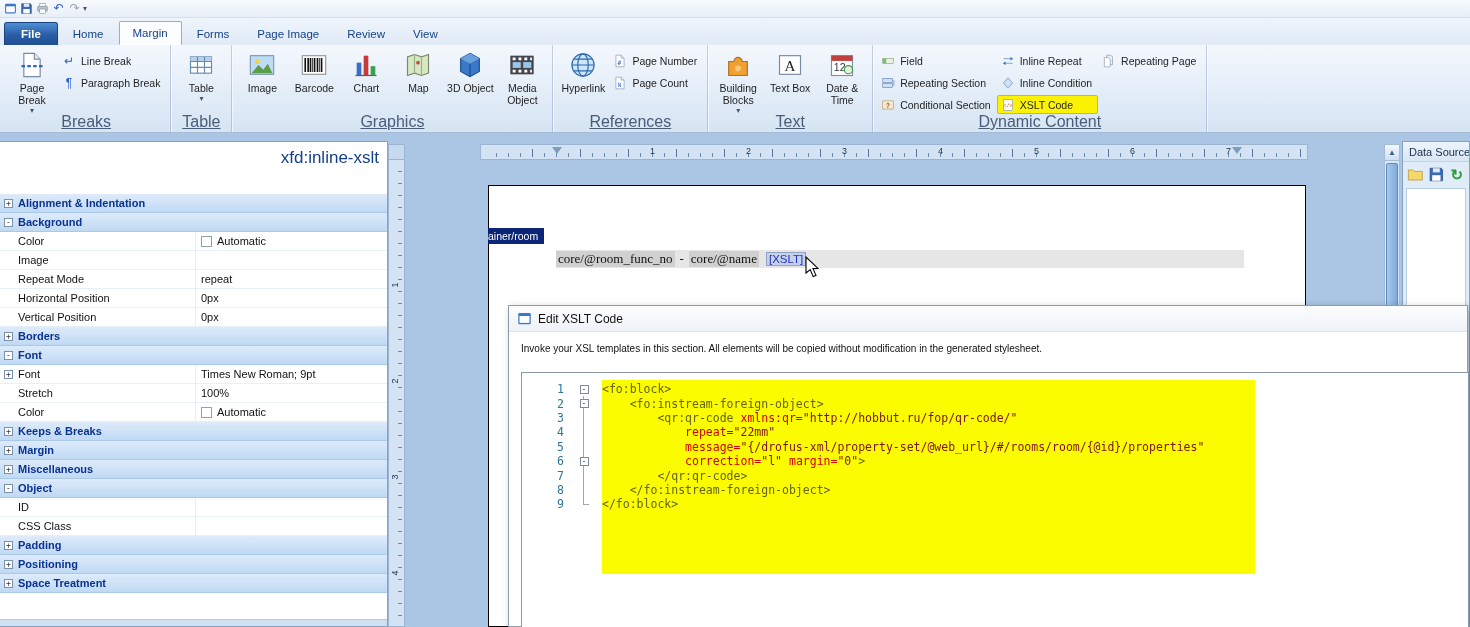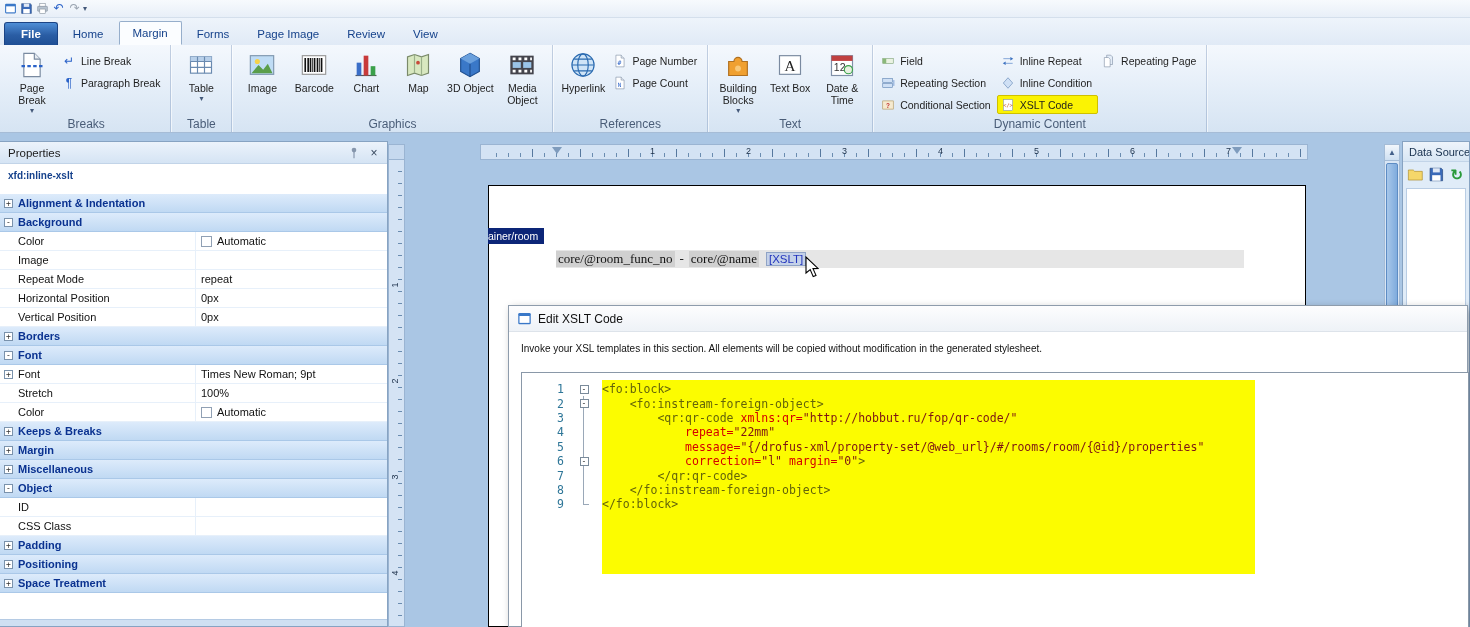--- a/index.html
+++ b/index.html
@@ -16,38 +16,38 @@
 
   
   .tabs { position:absolute; left:0; top:18px; width:100%; height:27px; background:linear-gradient(#eef4fb,#e0eaf6); display:flex; align-items:flex-end; padding-left:4px; gap:2px; }
   .tab { padding:5px 13px 5px; font-size:11.5px; color:#15428b; cursor:default; }
   .tab.file { background:linear-gradient(#4e8ed6,#2a5da4 55%,#1f4f95); color:#fff; font-weight:bold; border-radius:3px 3px 0 0; padding:5px 16px; border:1px solid #1b4485; border-bottom:none; }
   .tab.active { background:#fbfdff; border:1px solid #96aecb; border-bottom:1px solid #fbfdff; border-radius:2px 2px 0 0; }
 
   
   .ribbon { position:absolute; left:0; top:45px; width:100%; height:88px; background:linear-gradient(#f4f8fd,#e3edf8 55%,#d6e4f3); border-bottom:1px solid #a6bcd6; display:flex; align-items:stretch; padding-left:2px; }
   .rgroup { position:relative; height:100%; border-right:1px solid rgba(130,155,190,.45); box-shadow:1px 0 0 rgba(255,255,255,.6); padding:2px 4px 14px; display:flex; align-items:flex-start; }
-  .rgroup-label { position:absolute; bottom:1px; left:0; right:0; text-align:center; font-size:12px; color:#4a5d78; }
+  .rgroup-label { position:absolute; bottom:1px; left:0; right:0; text-align:center; font-size:16px; color:#4a5d78;text-decoration:underline; }
   .bigbtn { display:flex; flex-direction:column; align-items:center; justify-content:flex-start; width:52px; min-height:72px; padding:3px 1px 1px; font-size:10.5px; color:#1e1e1e; text-align:center; line-height:1.15; border:1px solid transparent; border-radius:2px; cursor:default; }
   .bigbtn .icon.big { width:28px; height:28px; margin-bottom:3px; }
   .bigbtn .arrow { font-size:8px; color:#44597a; }
   .stack { display:flex; flex-direction:column; gap:3px; padding-top:4px; }
   .smallbtn { display:flex; align-items:center; gap:5px; font-size:10.5px; color:#1e1e1e; padding:1px 5px 1px 3px; height:19px; border:1px solid transparent; border-radius:2px; white-space:nowrap; cursor:default; }
   .smallbtn .icon { width:14px; height:14px; flex:0 0 14px; display:inline-flex; align-items:center; justify-content:center; }
   .smallbtn .icon.glyph { font-size:12px; }
   .smallbtn.hl { background:#fbf303; border-color:#cfc000; }
 
   .icon svg { width:100%; height:100%; display:block; }
 
   
   .props { position:absolute; left:0; top:141px; width:388px; height:486px; background:#fff; border:1px solid #87a3c2; border-left:none; }
   .props-head { height:22px; background:linear-gradient(#ecf3fb,#d5e4f4); display:flex; align-items:center; padding:0 6px 0 8px; font-size:11.5px; color:#1c1c1c; border-bottom:1px solid #c2d4e8; }
   .props-head .sp { flex:1; }
   .ph-icon { width:14px; height:14px; margin-left:6px; display:inline-flex; align-items:center; justify-content:center; color:#3a4a60; font-size:12px; }
-  .props-selector { padding:6px 8px 5px; font-weight:bold; font-size:10px; color:#15418c; }
+  .props-selector { padding:6px 8px 5px; font-weight:normal; font-size:17px; color:#15418c;text-align:right; }
   .pgrid { position:absolute; left:0; right:0; top:52px; }
   .prow { height:19px; display:flex; align-items:stretch; font-size:11px; border-bottom:1px solid #e7f0fa; color:#111; }
   .prow.head { background:linear-gradient(#ddeBfb,#c0d9f3); color:#0a3290; font-weight:bold; border-bottom:1px solid #aac8e8; align-items:center; }
   .xb { width:9px; height:9px; border:1px solid #7a92ac; background:#fff; font:8px/8px "DejaVu Sans Mono", monospace; text-align:center; color:#333; flex:0 0 9px; margin:0 5px 0 4px; }
   .prow .lbl { width:196px; padding-left:18px; border-right:1px solid #e7f0fa; display:flex; align-items:center; }
   .prow .lbl.haskid { padding-left:0; }
   .prow .val { flex:1; padding-left:5px; display:flex; align-items:center; gap:5px; }
   .cb { width:11px; height:11px; border:1px solid #90a0b4; background:#fff; flex:0 0 11px; }
   .props-bottom { position:absolute; left:0; right:0; bottom:0; height:7px; background:#cfe0f2; border-top:1px solid #b5cbe4; }
 
@@ -399,33 +399,20 @@
               </svg>
             </span>
             <span>Repeating Page</span>
           </div>
         </div>
         <div class="rgroup-label">Dynamic Content</div>
       </div>
     </div>
 
   <div class="props">
-    <div class="props-head">
-      <span>Properties</span>
-      <span class="sp"></span>
-      <span class="ph-icon" id="pin-icon">
-          <span class="icon">
-            <svg viewBox="0 0 24 24">
-              <circle cx="12" cy="7" r="4" fill="#8696ac"></circle>
-              <rect x="11" y="10" width="2" height="11" fill="#8696ac"></rect>
-            </svg>
-          </span>
-        </span>
-      <span class="ph-icon">×</span>
-    </div>
     <div class="props-selector">xfd:inline-xslt</div>
     <div class="pgrid" id="pgrid">
         <div class="prow head">
           <span class="xb">+</span>
           <span>Alignment &amp; Indentation</span>
         </div>
         <div class="prow head">
           <span class="xb">-</span>
           <span>Background</span>
         </div>

